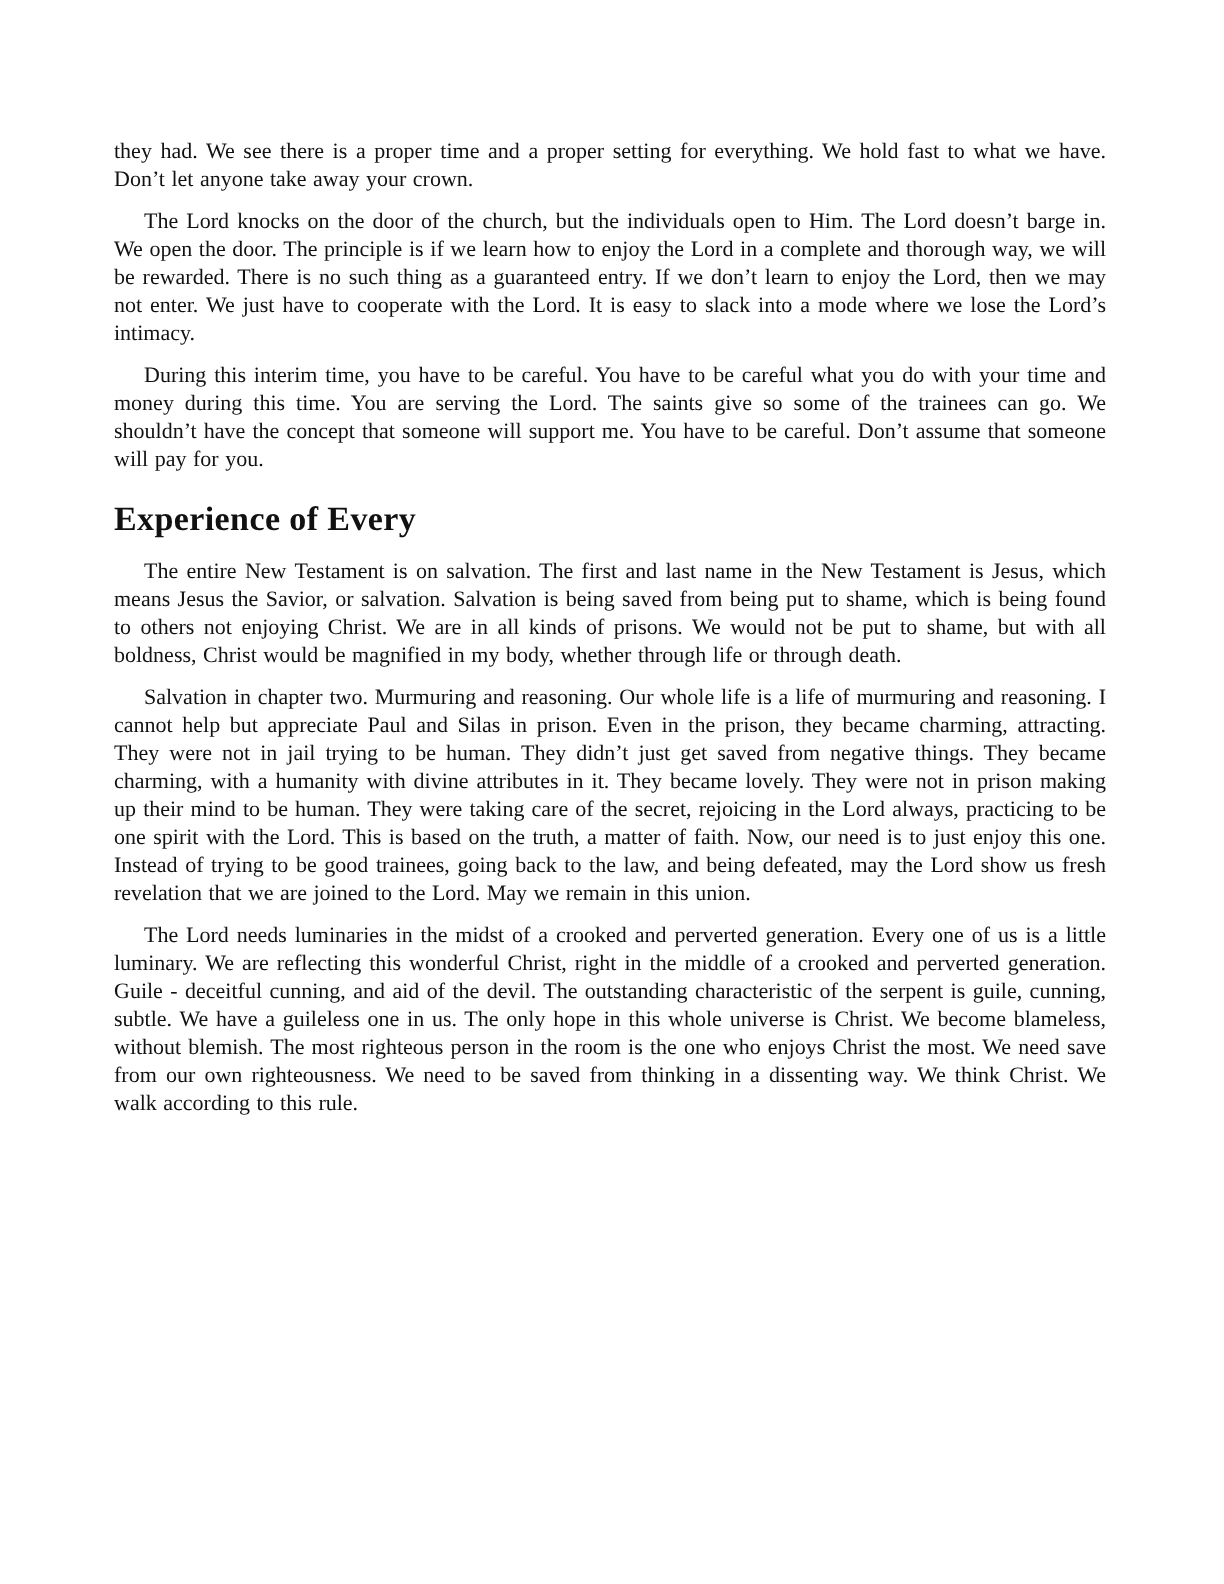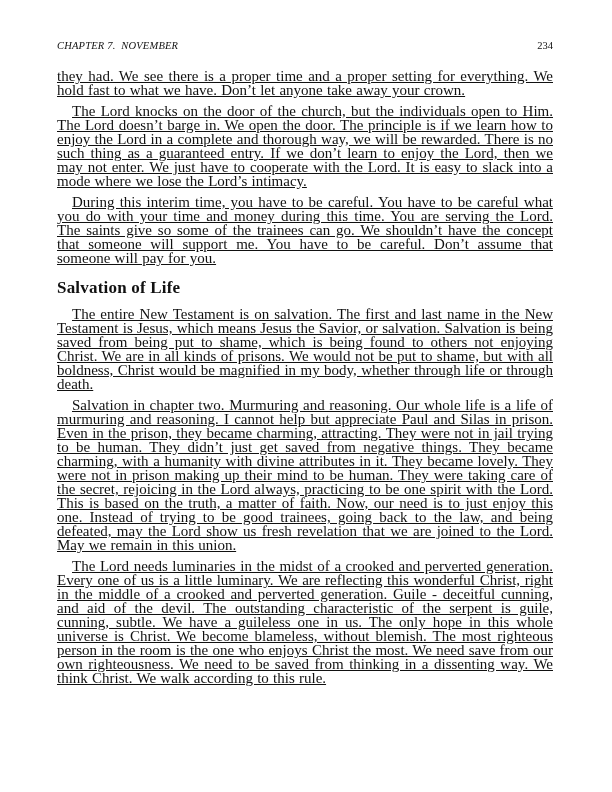--- a/index.html
+++ b/index.html
@@ -34,56 +34,51 @@
   .running-header .pagenum {
     font-style: normal;
   }
   .content {
     position: absolute;
     top: 69px;
     left: 57px;
     width: 496px;
   }
   .para {
-    font-size: 15px;
+    font-size: 11px;
     line-height: 14px;
     text-align: justify;
     text-indent: 15px;
     margin: 0 0 7px 0;
     word-spacing: 0.5px;
-    text-decoration: underline;
   }
   .para.noindent {
     text-indent: 0;
   }
   .section-heading {
     font-size: 17px;
     font-weight: bold;
     margin: 13px 0 9px 0;
     letter-spacing: 0.2px;
   }
 </style>
 </head>
 <body>
 
 <div class="page">
 
-  <div class="running-header">
-    <span class="chapter">CHAPTER 7.  NOVEMBER</span>
-    <span class="pagenum">234</span>
-  </div>
 
   <div class="content">
     <p class="para noindent">they had. We see there is a proper time and a proper setting for everything. We hold fast to what we have. Don’t let anyone take away your crown.</p>
 
     <p class="para">The Lord knocks on the door of the church, but the individuals open to Him. The Lord doesn’t barge in. We open the door. The principle is if we learn how to enjoy the Lord in a complete and thorough way, we will be rewarded. There is no such thing as a guaranteed entry. If we don’t learn to enjoy the Lord, then we may not enter. We just have to cooperate with the Lord. It is easy to slack into a mode where we lose the Lord’s intimacy.</p>
 
     <p class="para">During this interim time, you have to be careful. You have to be careful what you do with your time and money during this time. You are serving the Lord. The saints give so some of the trainees can go. We shouldn’t have the concept that someone will support me. You have to be careful. Don’t assume that someone will pay for you.</p>
 
-    <h2 class="section-heading">Salvation of Life</h2>
+    <h2 class="section-heading">Experience of Every</h2>
 
     <p class="para">The entire New Testament is on salvation. The first and last name in the New Testament is Jesus, which means Jesus the Savior, or salvation. Salvation is being saved from being put to shame, which is being found to others not enjoying Christ. We are in all kinds of prisons. We would not be put to shame, but with all boldness, Christ would be magnified in my body, whether through life or through death.</p>
 
     <p class="para">Salvation in chapter two. Murmuring and reasoning. Our whole life is a life of murmuring and reasoning. I cannot help but appreciate Paul and Silas in prison. Even in the prison, they became charming, attracting. They were not in jail trying to be human. They didn’t just get saved from negative things. They became charming, with a humanity with divine attributes in it. They became lovely. They were not in prison making up their mind to be human. They were taking care of the secret, rejoicing in the Lord always, practicing to be one spirit with the Lord. This is based on the truth, a matter of faith. Now, our need is to just enjoy this one. Instead of trying to be good trainees, going back to the law, and being defeated, may the Lord show us fresh revelation that we are joined to the Lord. May we remain in this union.</p>
 
     <p class="para">The Lord needs luminaries in the midst of a crooked and perverted generation. Every one of us is a little luminary. We are reflecting this wonderful Christ, right in the middle of a crooked and perverted generation. Guile - deceitful cunning, and aid of the devil. The outstanding characteristic of the serpent is guile, cunning, subtle. We have a guileless one in us. The only hope in this whole universe is Christ. We become blameless, without blemish. The most righteous person in the room is the one who enjoys Christ the most. We need save from our own righteousness. We need to be saved from thinking in a dissenting way. We think Christ. We walk according to this rule.</p>
 
   </div>
 
 </div>

